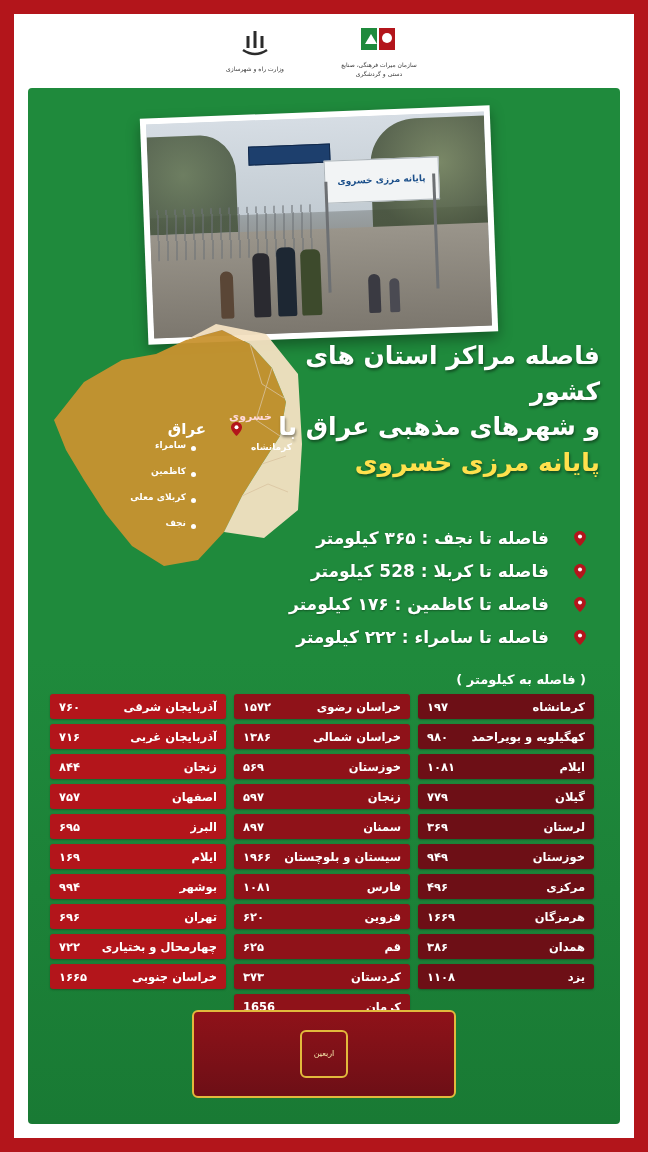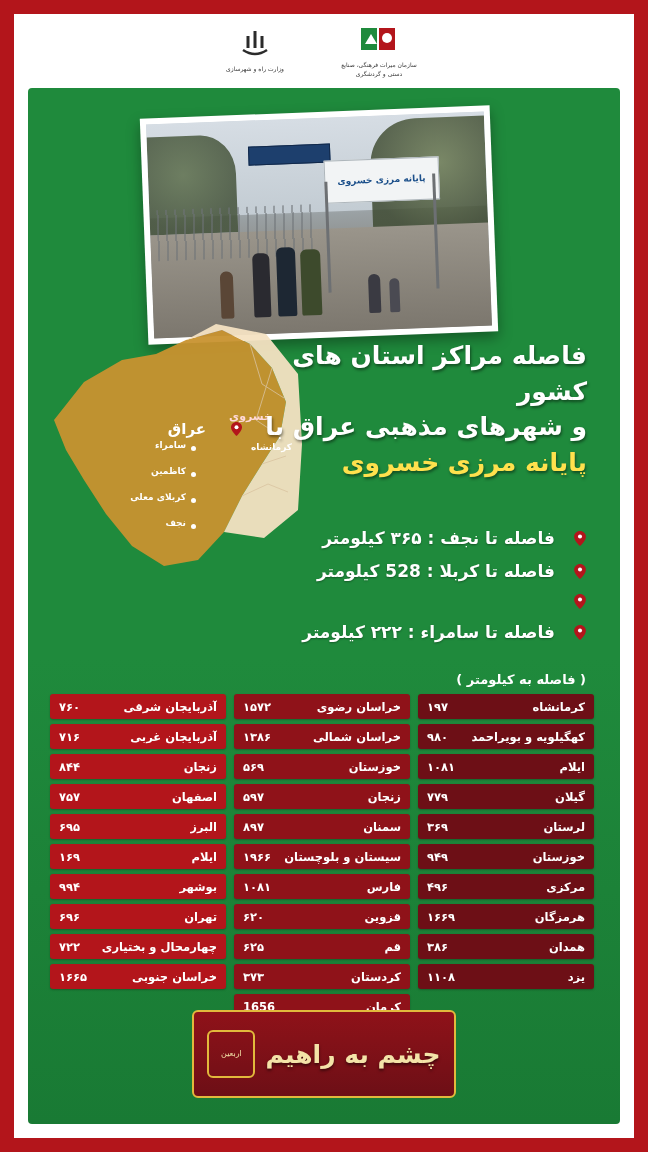--- a/index.html
+++ b/index.html
@@ -104,21 +104,21 @@
   .p1 { left:30%; width:5%;  height:30%; background:#2a2a30; }
   .p2 { left:37%; width:5.5%;height:32%; background:#1d2733; }
   .p3 { left:44%; width:6%;  height:31%; background:#3d4a2c; }
   .p4 { left:20%; width:4%;  height:22%; background:#5a4636; }
   .p5 { left:64%; width:3.6%;height:18%; background:#3a3a42; }
   .p6 { left:70%; width:3.2%;height:16%; background:#4a4a52; }
 
   
   .title-block {
     position: absolute;
-    top: 250px; right: 33px;
+    top: 250px; right: 20px;
     width: 330px;
     color: #ffffff;
     direction: rtl;
   }
   .title-line {
     font-size: 25px;
     font-weight: bold;
     line-height: 1.42;
     text-shadow: 1px 2px 3px rgba(0,0,0,.45);
   }
@@ -154,21 +154,21 @@
     position: absolute;
     top: 440px; right: 34px;
     width: 340px;
     direction: rtl;
     text-align: right;
   }
   .dist-row {
     display: flex;
     align-items: center;
     justify-content: flex-start;
-    gap: 19px;
+    gap: 25px;
     margin-bottom: 13px;
   }
   .dist-pin { width: 12px; height: 15px; flex: 0 0 12px; }
   .dist-text {
     color: #ffffff;
     font-size: 17px;
     font-weight: bold;
     text-shadow: 0 1px 2px rgba(0,0,0,.35);
   }
 
@@ -342,20 +342,21 @@
           <path d="M5.5 0 C2.5 0 0 2.4 0 5.3 C0 9.2 5.5 14 5.5 14 S11 9.2 11 5.3 C11 2.4 8.5 0 5.5 0 Z" fill="#b3151b"></path>
           <circle cx="5.5" cy="5.2" r="1.9" fill="#ffffff"></circle>
         </svg>
         <span class="dist-text">فاصله تا کربلا : 528 کیلومتر</span>
       </div>
       <div class="dist-row">
         <svg class="dist-pin" viewBox="0 0 11 14">
           <path d="M5.5 0 C2.5 0 0 2.4 0 5.3 C0 9.2 5.5 14 5.5 14 S11 9.2 11 5.3 C11 2.4 8.5 0 5.5 0 Z" fill="#b3151b"></path>
           <circle cx="5.5" cy="5.2" r="1.9" fill="#ffffff"></circle>
         </svg>
+        <span class="dist-text">فاصله تا کاظمین : ۱۷۶ کیلومتر</span>
       </div>
       <div class="dist-row">
         <svg class="dist-pin" viewBox="0 0 11 14">
           <path d="M5.5 0 C2.5 0 0 2.4 0 5.3 C0 9.2 5.5 14 5.5 14 S11 9.2 11 5.3 C11 2.4 8.5 0 5.5 0 Z" fill="#b3151b"></path>
           <circle cx="5.5" cy="5.2" r="1.9" fill="#ffffff"></circle>
         </svg>
         <span class="dist-text">فاصله تا سامراء : ۲۲۲ کیلومتر</span>
       </div>
     </div>
 
@@ -492,20 +493,19 @@
           </div>
         <div class="cell c-dark">
             <span class="name">یزد</span>
             <span class="val">۱۱۰۸</span>
           </div>
       </div>
 
     </div>
 
     <div class="footer-logo">
-      <div class="footer-text">چشم به راهیم</div>
       <div class="footer-seal">
         <span>اربعین</span>
       </div>
     </div>
 
   </div>
 </div>
 
 </body></html>

